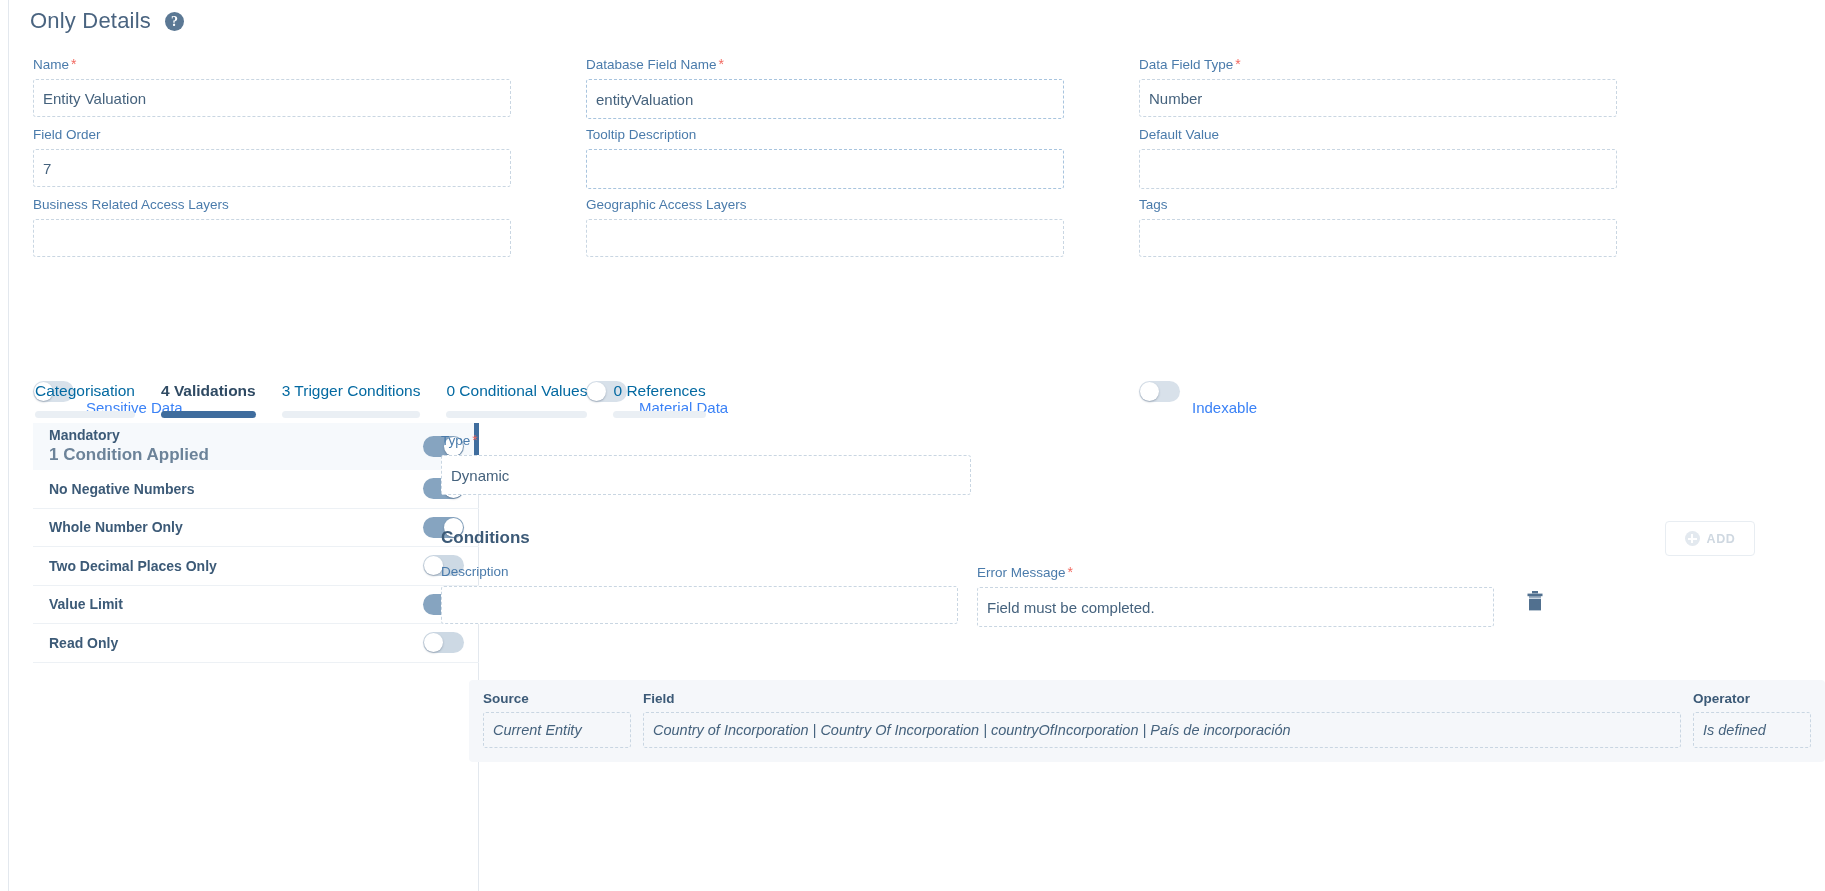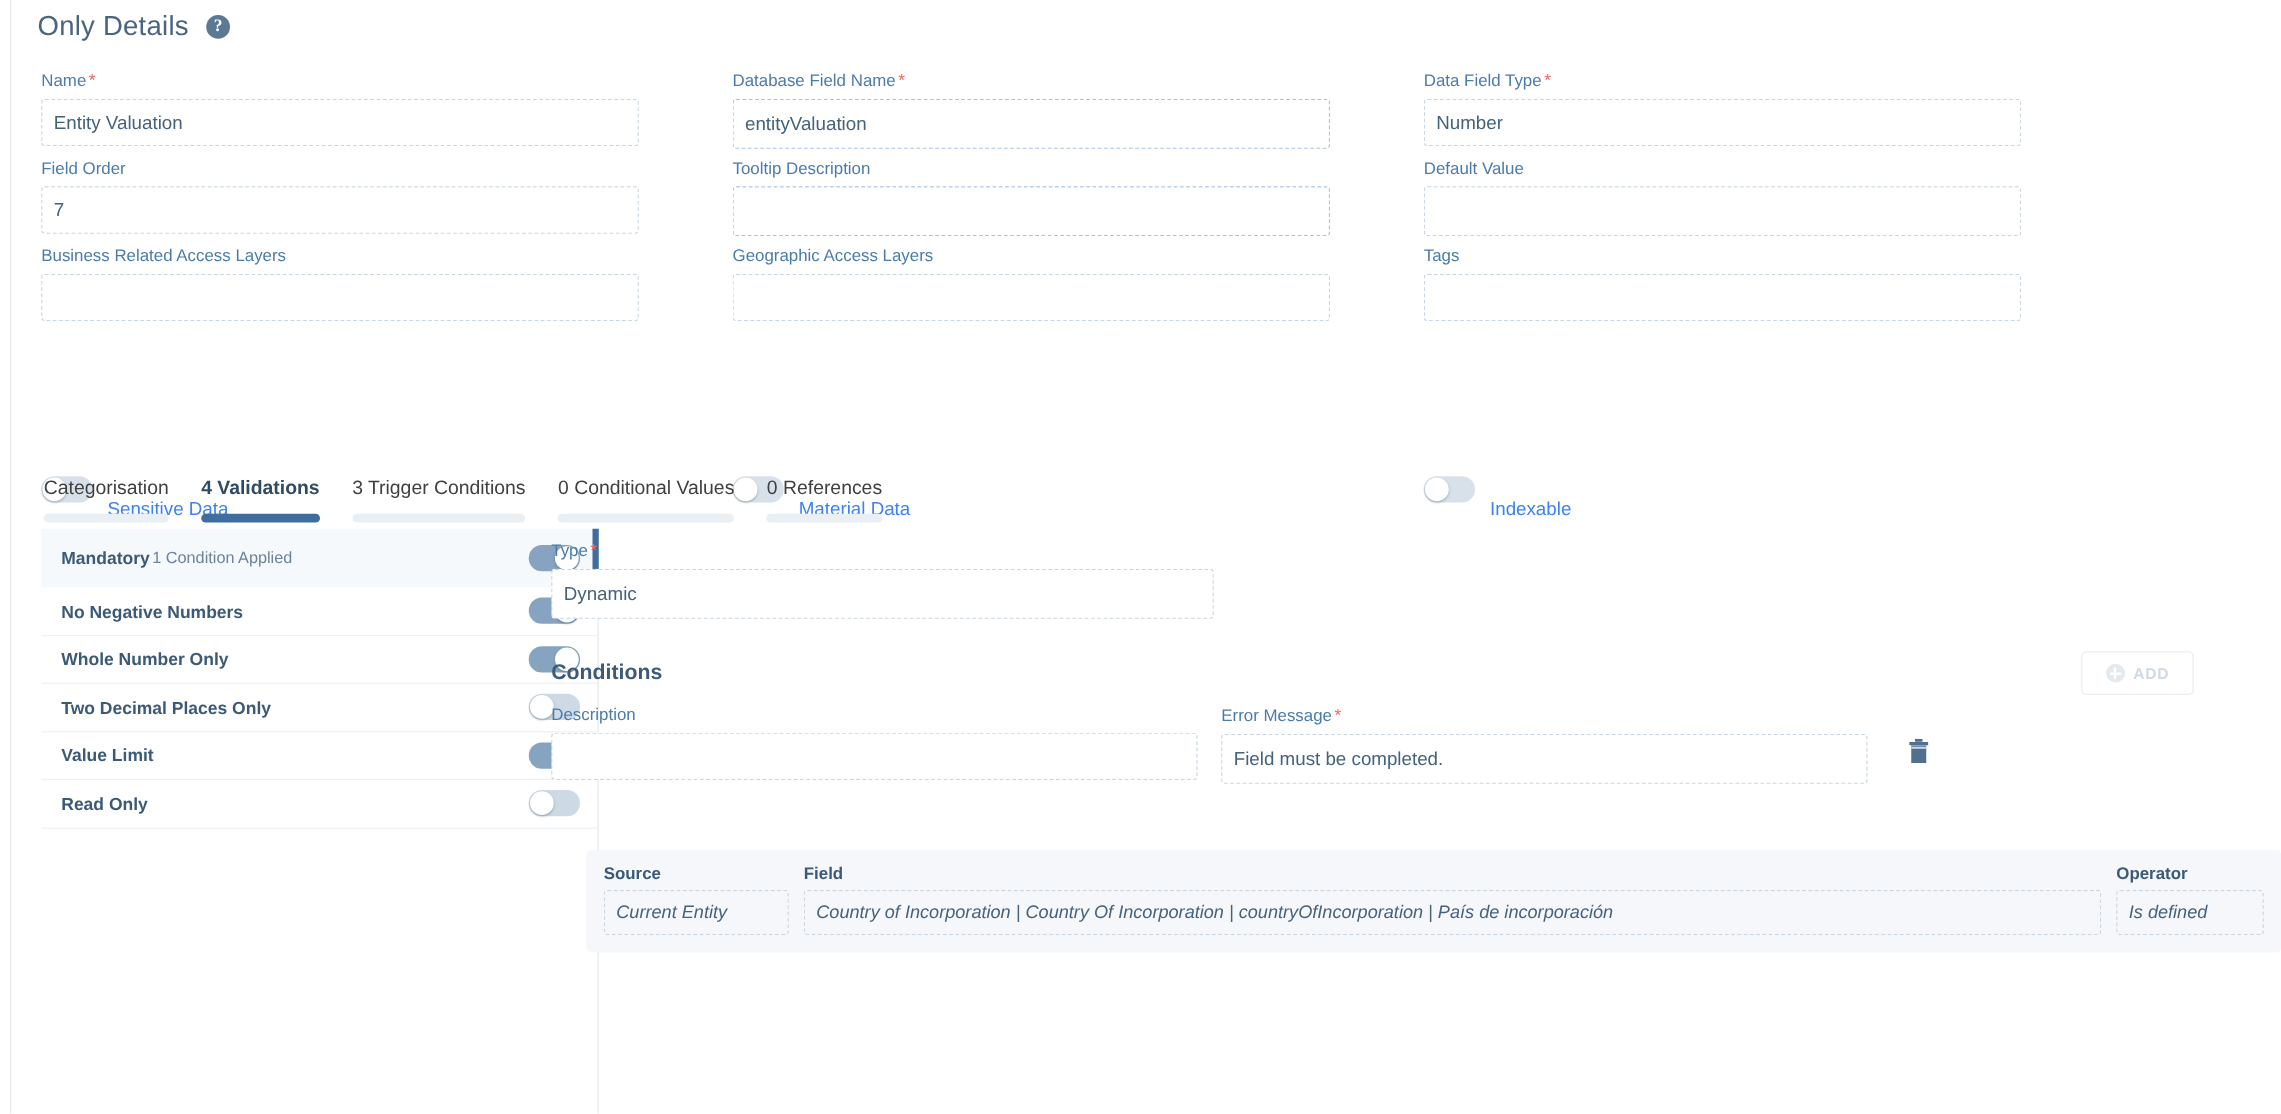--- a/index.html
+++ b/index.html
@@ -141,21 +141,21 @@
     gap: 0;
   }
   .tab {
     padding: 0 13px;
     cursor: pointer;
   }
   .tab:first-child { padding-left: 2px; }
   .tab-text {
     display: block;
     font-size: 15.5px;
-    color: #404040;
+    color: #0369a1;
     white-space: nowrap;
     padding-bottom: 11px;
   }
   .tab.active .tab-text { font-weight: 700; color: #2f4a63; }
   .tab-underline {
     display: block;
     height: 7px;
     border-radius: 4px;
     background: #eaeff4;
   }
@@ -192,30 +192,30 @@
     background: #f6f9fc;
     border-bottom-color: transparent;
   }
   .vrow.selected::after {
     content: "";
     position: absolute;
     right: 0; top: 0;
     width: 5px; height: 100%;
     background: #3f6d9e;
   }
-  .vrow-text { display: flex; gap: 2px; }
+  .vrow-text { display: flex; flex-direction: column; gap: 2px; }
   .vrow-title {
     font-size: 14px;
     font-weight: 700;
     color: #3c5a77;
   }
   .vrow-sub {
-    font-size: 13px;
+    font-size: 17px;
     color: #6c8399;
-    font-weight: 400;
+    font-weight: 700;
   }
 
   
   .detail {
     position: absolute;
     left: 432px; top: 0;
     width: 1384px;
     height: 468px;
   }
 

